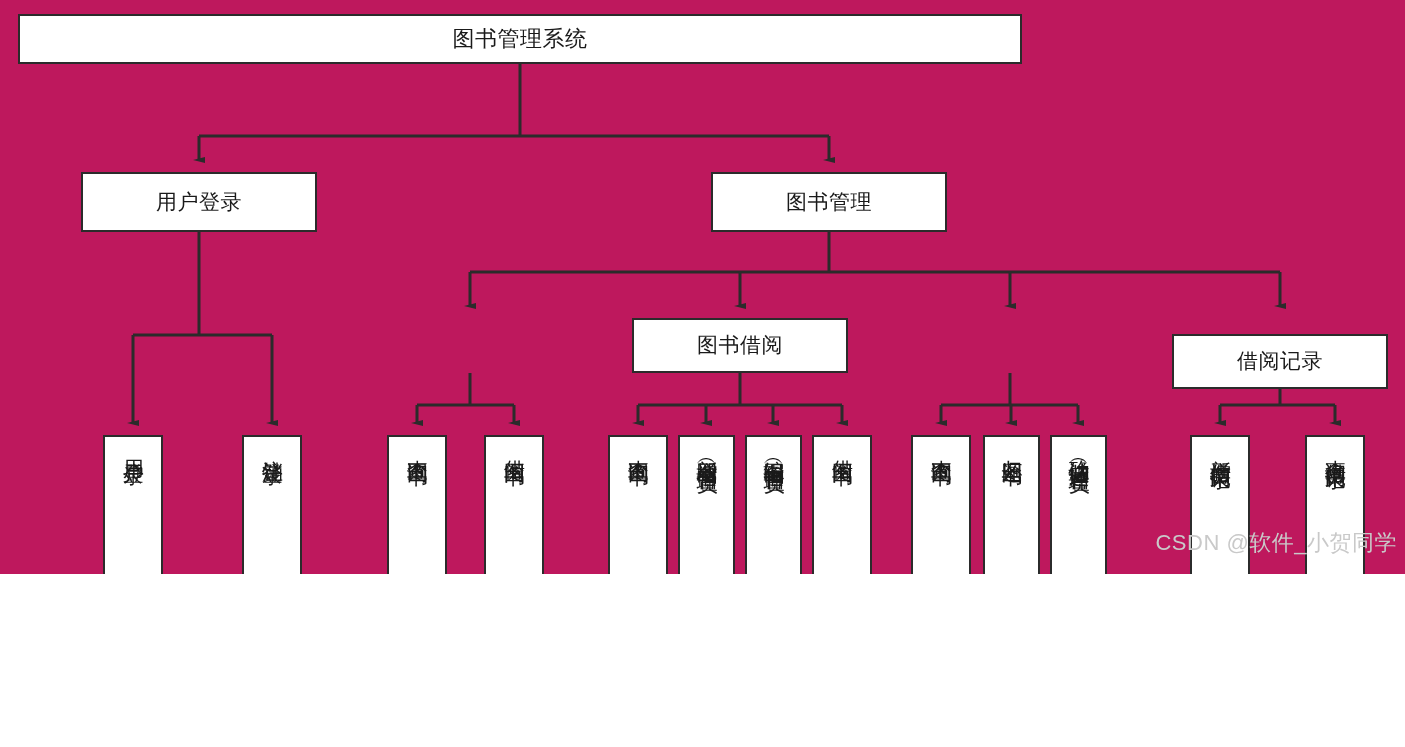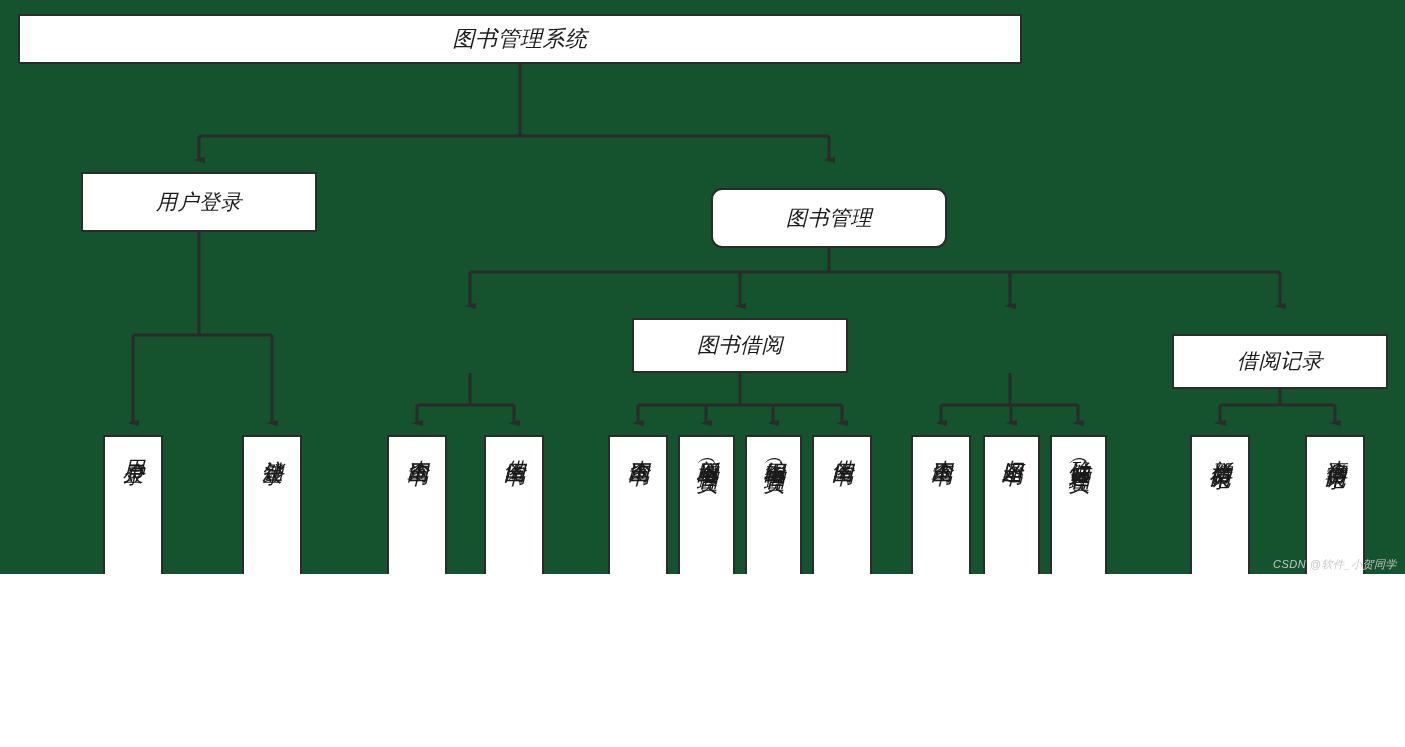--- a/index.html
+++ b/index.html
@@ -7,23 +7,22 @@
     padding: 0;
     background: #ffffff;
   }
   body {
     font-family: "Liberation Sans", "DejaVu Sans", sans-serif;
   }
   #canvas {
     position: relative;
     width: 1405px;
     height: 574px;
-    background: #14532d;
+    background: #be185d;
     overflow: hidden;
-    font-style: italic;
   }
   svg#edges {
     position: absolute;
     left: 0;
     top: 0;
     width: 1405px;
     height: 747px;
     pointer-events: none;
   }
   .node {
@@ -54,22 +53,22 @@
   .node.vert .lbl {
     writing-mode: vertical-rl;
     text-orientation: upright;
     font-size: 21px;
     letter-spacing: 2px;
   }
   .node.root .lbl { font-size: 22px; }
   .watermark {
     position: absolute;
     right: 8px;
-    bottom: 2px;
-    font-size: 11px;
+    bottom: 16px;
+    font-size: 22px;
     color: #c9c9c9;
     z-index: 3;
     white-space: nowrap;
     letter-spacing: 0.5px;
   }
 </style>
 </head>
 <body>
 
 <div id="canvas">
@@ -117,21 +116,21 @@
       </g>
   </svg>
 
   <div class="node horiz root" style="left: 18px; top: 14px; width: 1004px; height: 50px;">
     <span class="lbl">图书管理系统</span>
   </div>
 
   <div class="node horiz" style="left: 81px; top: 172px; width: 236px; height: 60px;">
     <span class="lbl">用户登录</span>
   </div>
-  <div class="node horiz" style="left: 711px; top: 188px; width: 236px; height: 60px; border-radius: 11px;">
+  <div class="node horiz" style="left: 711px; top: 172px; width: 236px; height: 60px;">
     <span class="lbl">图书管理</span>
   </div>
 
   <div class="node horiz" style="left: 632px; top: 318px; width: 216px; height: 55px;">
     <span class="lbl">图书借阅</span>
   </div>
   <div class="node horiz" style="left: 1172px; top: 334px; width: 216px; height: 55px;">
     <span class="lbl">借阅记录</span>
   </div>
 

